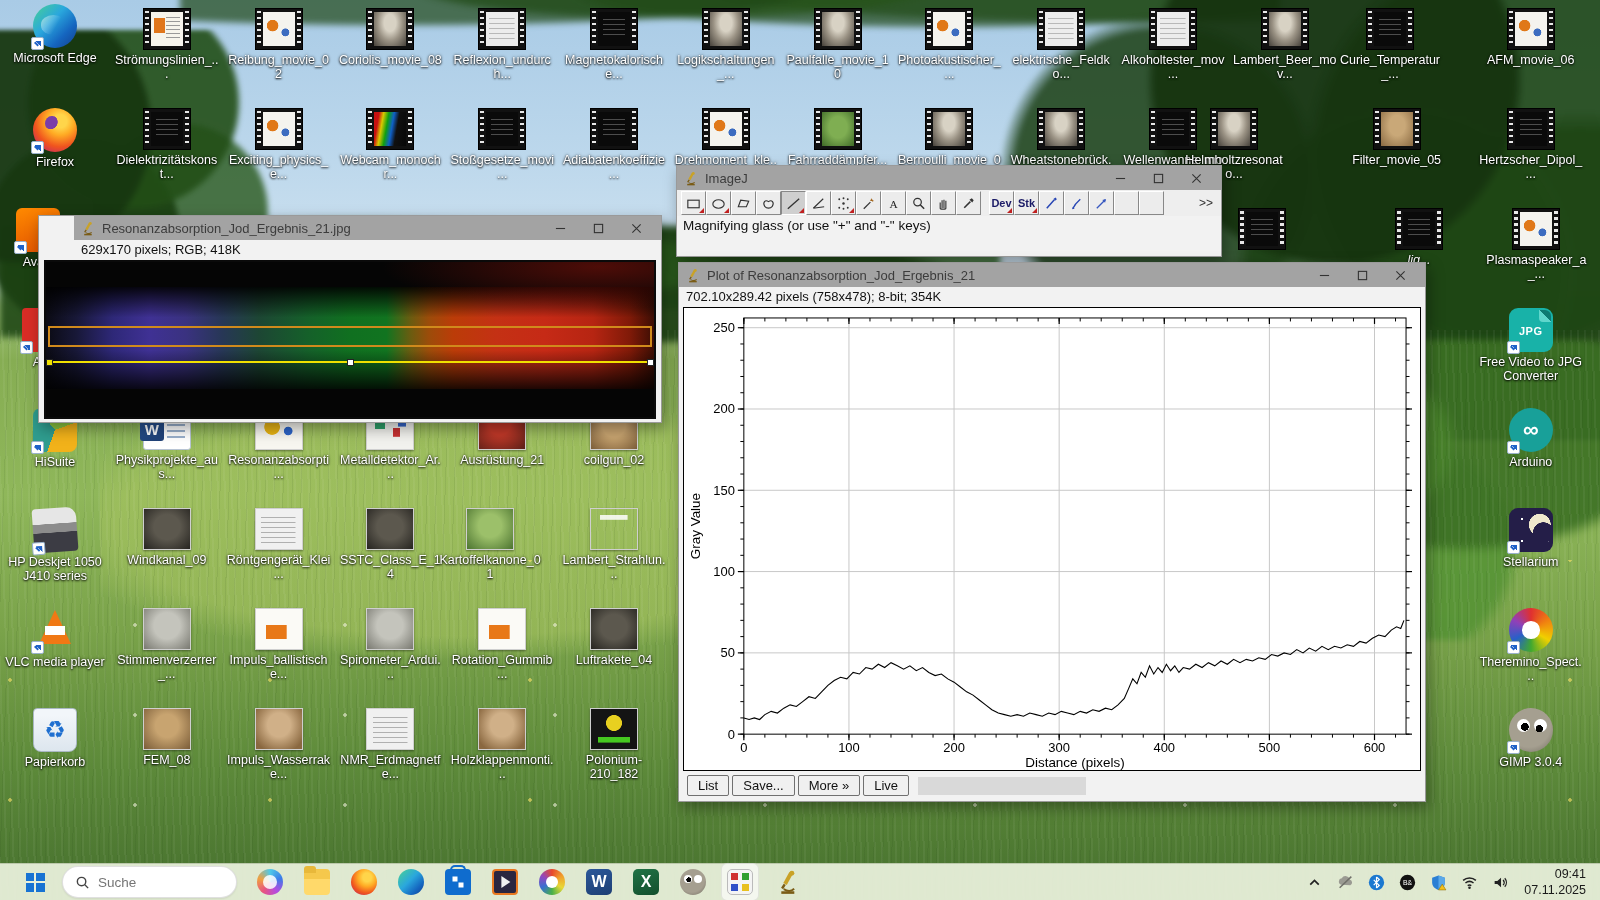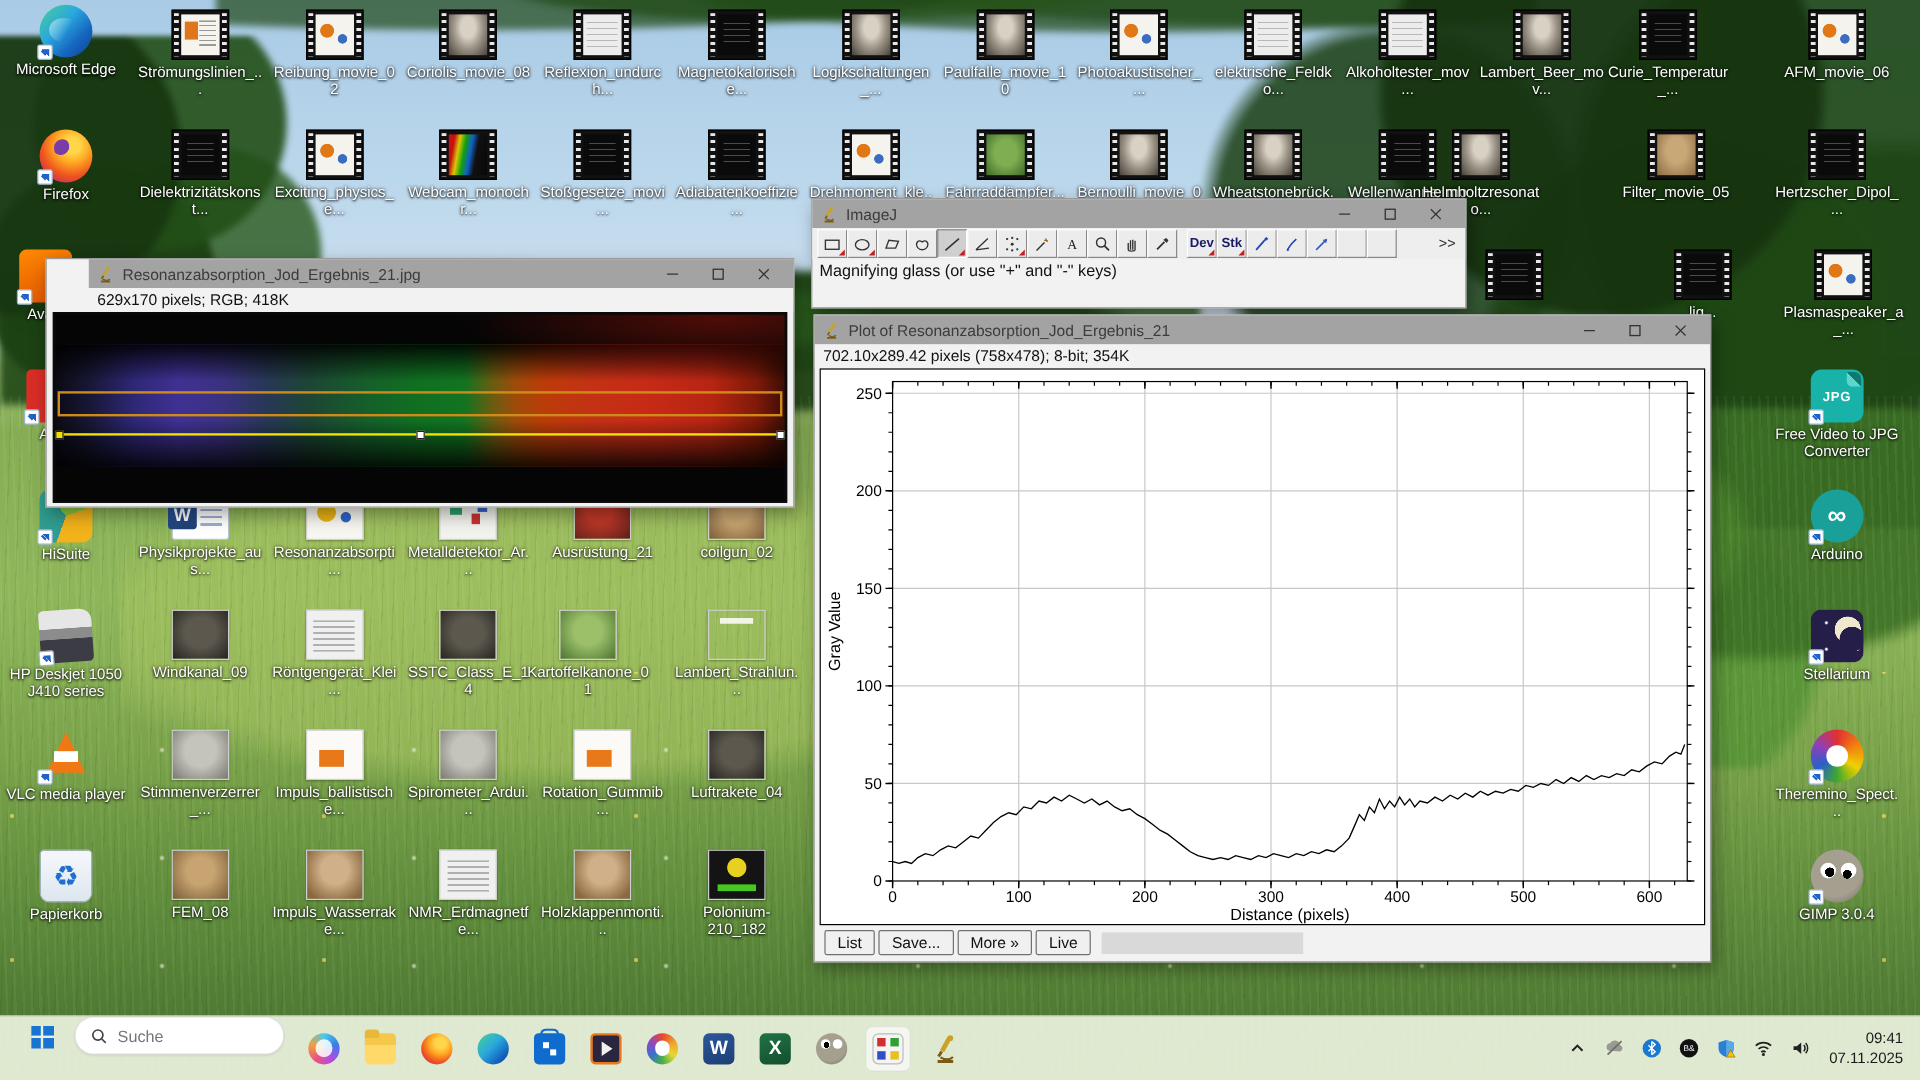--- a/index.html
+++ b/index.html
@@ -160,21 +160,21 @@
 
   
   #plot-win { left:678px; top:262px; width:748px; height:540px; z-index:7; }
   #plot-canvas { position:absolute; left:4px; top:44px; right:4px; height:464px; background:#fff; border:1px solid #000; }
   #plot-canvas svg { display:block; width:100%; height:100%; }
   #plot-buttons { position:absolute; left:8px; top:512px; display:flex; gap:3px; align-items:center; }
   .pbtn { font-size:13px; color:#111; background:#f0f0f0; border:1px solid #707070; border-radius:2px; padding:1px 10px; height:21px; display:flex; align-items:center; }
   #plot-progress { width:168px; height:18px; background:#d9d9d9; margin-left:6px; }
 
   
-  #taskbar { position:absolute; left:0; bottom:0; width:1600px; height:54px; background:rgba(233,240,219,.94); border-top:1px solid rgba(120,140,100,.35); z-index:50; display:flex; }
+  #taskbar { position:absolute; left:0; bottom:0; width:1600px; height:37px; background:rgba(233,240,219,.94); border-top:1px solid rgba(120,140,100,.35); z-index:50; display:flex; align-items:center; }
   #start-btn { margin-left:18px; width:34px; height:34px; display:flex; align-items:center; justify-content:center; border-radius:5px; }
   .winlogo { width:19px; height:19px; background:conic-gradient(#1873d3 0 360deg); -webkit-mask:linear-gradient(#fff 0 0); background:#1873d3; position:relative; }
   .winlogo::before { content:""; position:absolute; left:0; top:0; width:100%; height:100%;
      background:linear-gradient(#e9f0db,#e9f0db); background-size:100% 2px; background-position:0 8.5px; background-repeat:no-repeat; }
   .winlogo::after { content:""; position:absolute; left:8.5px; top:0; width:2px; height:100%; background:#e9f0db; }
   #search-pill { margin-left:10px; width:175px; height:32px; background:#fff; border:1px solid rgba(0,0,0,.12); border-radius:16px; display:flex; align-items:center; padding:0 12px; gap:8px; box-shadow:0 1px 2px rgba(0,0,0,.08); }
   #search-pill input { border:none; outline:none; font-size:13.5px; width:110px; color:#333; background:transparent; font-family:"Liberation Sans",sans-serif; }
   #tb-apps { display:flex; align-items:center; gap:9px; margin-left:14px; }
   .tb-item { width:38px; height:38px; border-radius:6px; display:flex; align-items:center; justify-content:center; position:relative; }
   .tb-item.active { background:rgba(255,255,255,.65); border:1px solid rgba(0,0,0,.08); }
@@ -418,21 +418,21 @@
         <div class="thumb avast-logo app">
           <span class="arrow-badge"></span>
         </div>
         <div class="di-label">Avast</div>
       </div>
       <div class="desktop-icon" style="left: 1209.44px; top: 208px;">
         <div class="thumb film film-dark">
           <div class="inner"></div>
         </div>
       </div>
-      <div class="desktop-icon" style="left: 1365.96px; top: 208px;">
+      <div class="desktop-icon" style="left: 1365.96px; top: 208px; font-style: italic;">
         <div class="thumb film film-dark">
           <div class="inner"></div>
         </div>
         <div class="di-label">lig...</div>
       </div>
       <div class="desktop-icon" style="left: 1483.35px; top: 208px;">
         <div class="thumb film film-diagram">
           <div class="inner"></div>
         </div>
         <div class="di-label">Plasmaspeaker_a_...</div>

